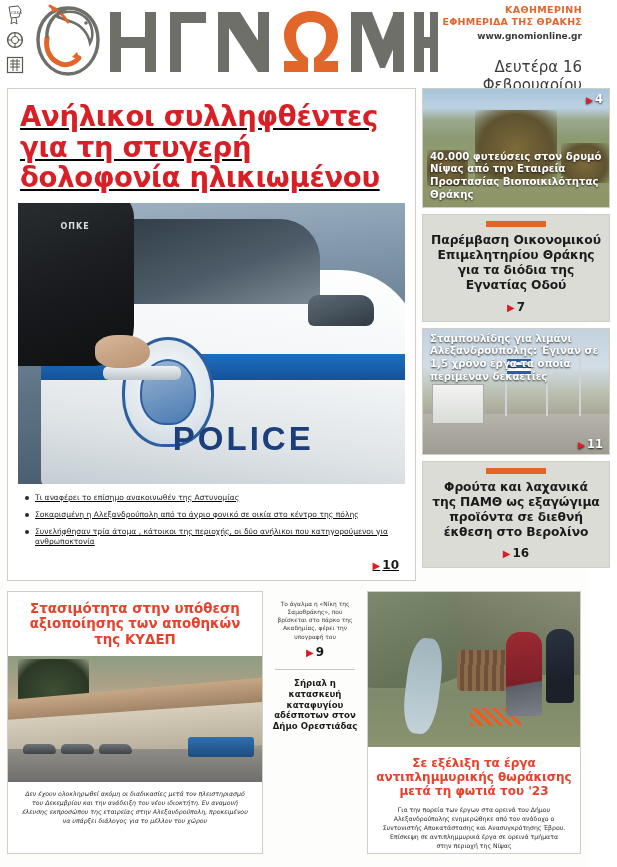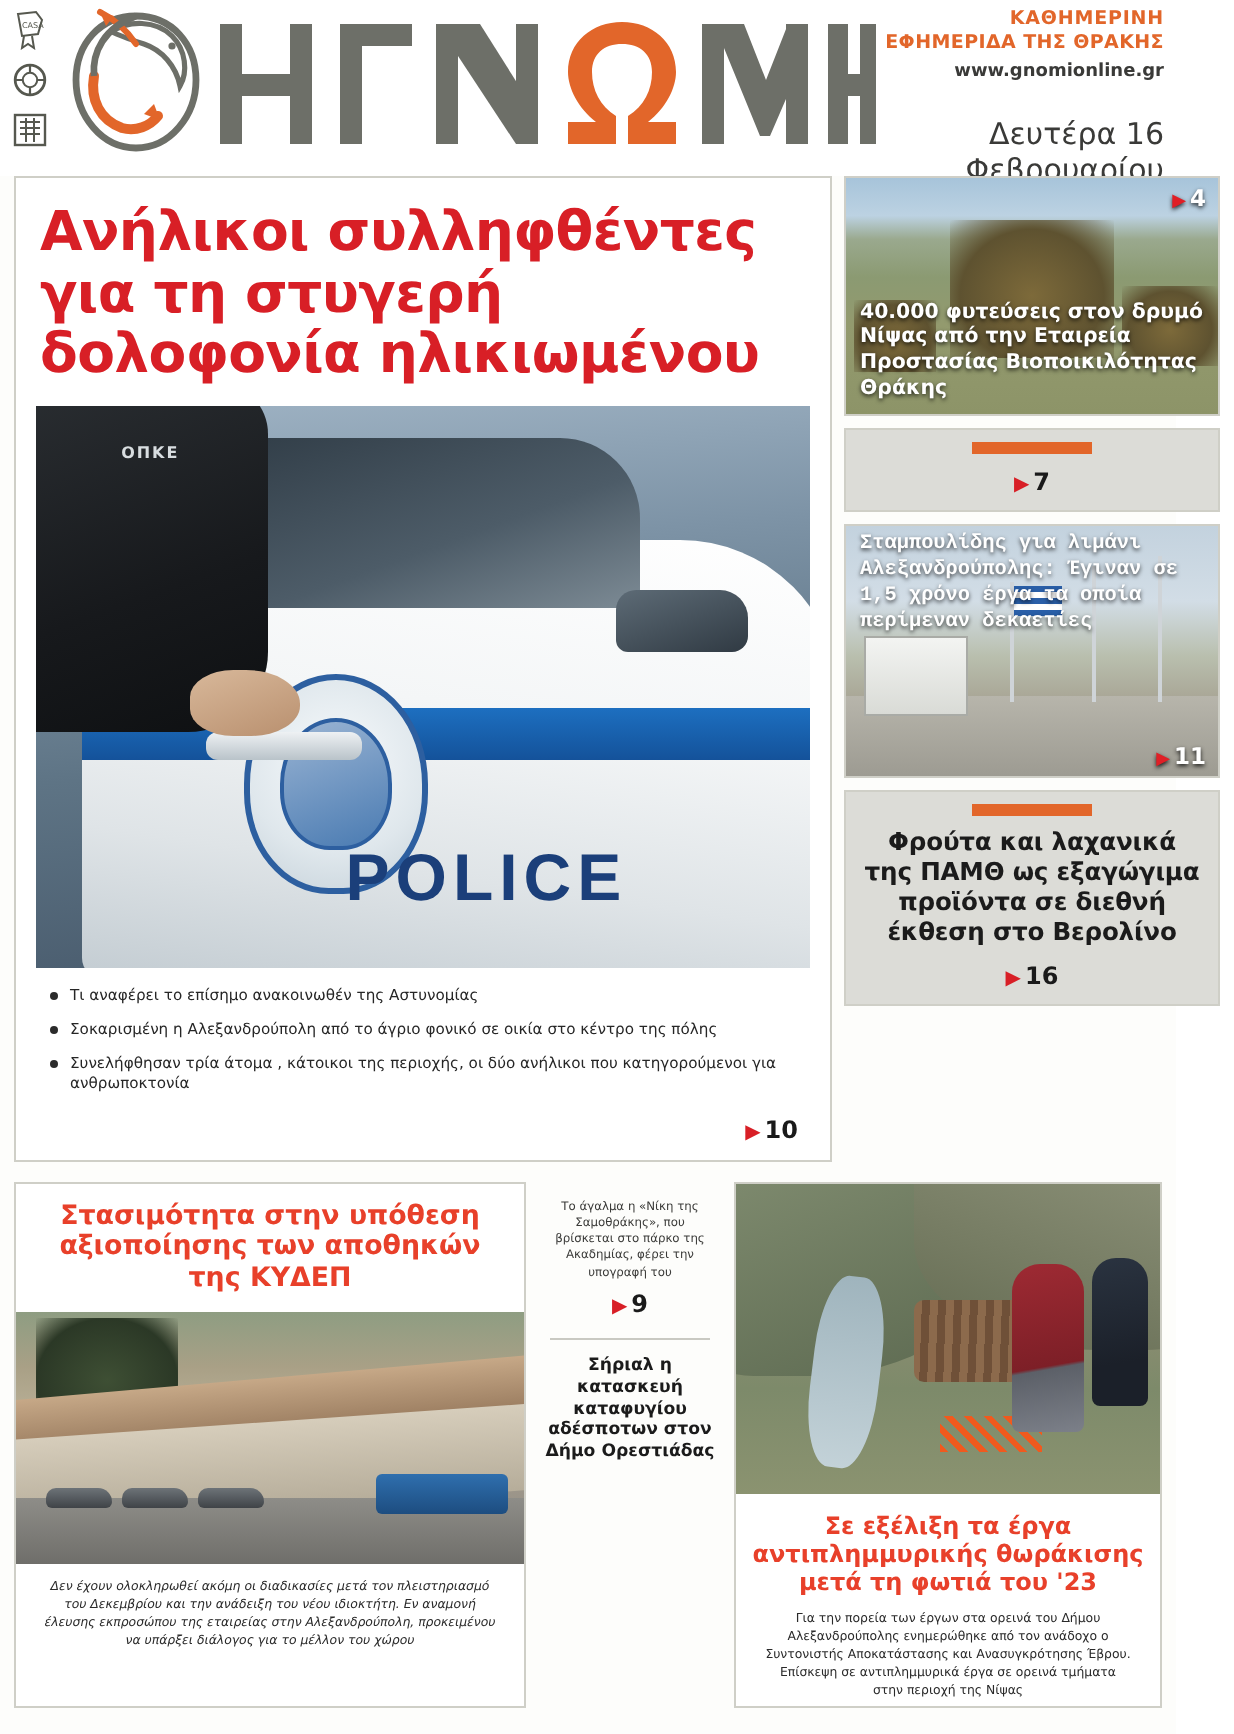--- a/index.html
+++ b/index.html
@@ -83,20 +83,21 @@
     gap: 6px;
   }
   .col-left  { width: 409px; flex: 0 0 409px; }
   .col-right { width: 188px; flex: 0 0 188px; }
 
   
   .lead {
     border: 1px solid #cfcfc7;
     background: #fff;
     padding: 8px 10px 6px 10px;
+    text-decoration: underline;
   }
   .lead-head {
     color: #d81f26;
     font-size: 27.5px;
     font-weight: 700;
     line-height: 1.11;
     letter-spacing: -0.3px;
     margin: 4px 0 10px 2px;
   }
   .lead-photo {
@@ -591,37 +592,38 @@
           </div>
         </div>
         <div class="corner-page">
           <span class="arrow">▶</span><span>4</span>
         </div>
         <div class="overlay-title">40.000 φυτεύσεις στον δρυμό Νίψας από την Εταιρεία Προστασίας Βιοποικιλότητας Θράκης</div>
       </div>
 
       <div class="grey-card r-card">
         <span class="tick"></span>
+        <div class="grey-title">Παρέμβαση Οικονομικού Επιμελητηρίου Θράκης για τα διόδια της Εγνατίας Οδού</div>
         <div class="pageref">
           <span class="arrow">▶</span><span>7</span>
         </div>
       </div>
 
       <div class="photo-card r-card">
         <div class="ph ph-limani">
           <div class="ph-inner">
             <div class="port-ground"></div>
             <div class="flag-pole" style="left:44%;top:22%;height:48%;"></div>
             <div class="gr-flag" style="left:45%;top:24%;"></div>
             <div class="flag-pole" style="left:66%;top:16%;height:54%;"></div>
             <div class="flag-pole" style="left:84%;top:12%;height:58%;"></div>
             <div class="sign-board"></div>
           </div>
         </div>
-        <div class="overlay-title" style="top:4px;bottom:auto;font-family:Liberation Mono, monospace;">Σταμπουλίδης για λιμάνι Αλεξανδρούπολης: Έγιναν σε 1,5 χρόνο έργα τα οποία περίμεναν δεκαετίες</div>
+        <div class="overlay-title" style="top:4px;bottom:auto;">Σταμπουλίδης για λιμάνι Αλεξανδρούπολης: Έγιναν σε 1,5 χρόνο έργα τα οποία περίμεναν δεκαετίες</div>
         <div class="page-badge">
           <span class="arrow">▶</span><span>11</span>
         </div>
       </div>
 
       <div class="grey-card r-card">
         <span class="tick"></span>
         <div class="grey-title">Φρούτα και λαχανικά της ΠΑΜΘ ως εξαγώγιμα προϊόντα σε διεθνή έκθεση στο Βερολίνο</div>
         <div class="pageref">
           <span class="arrow">▶</span><span>16</span>

